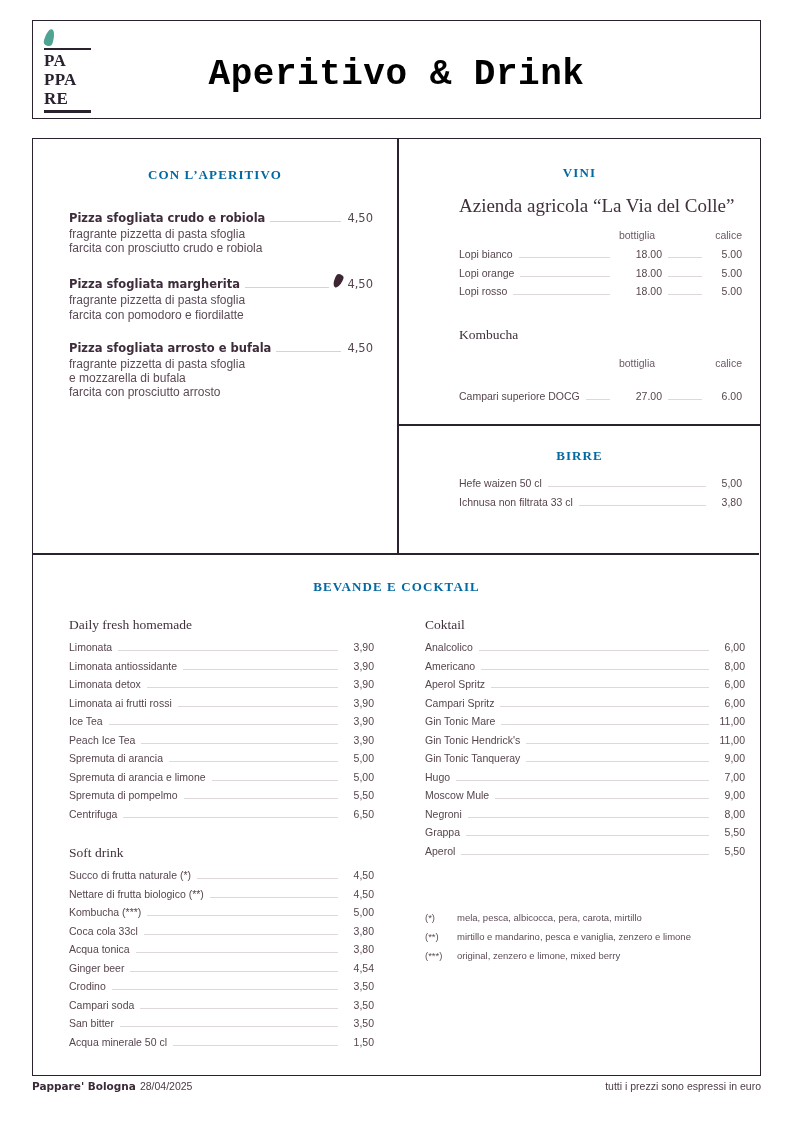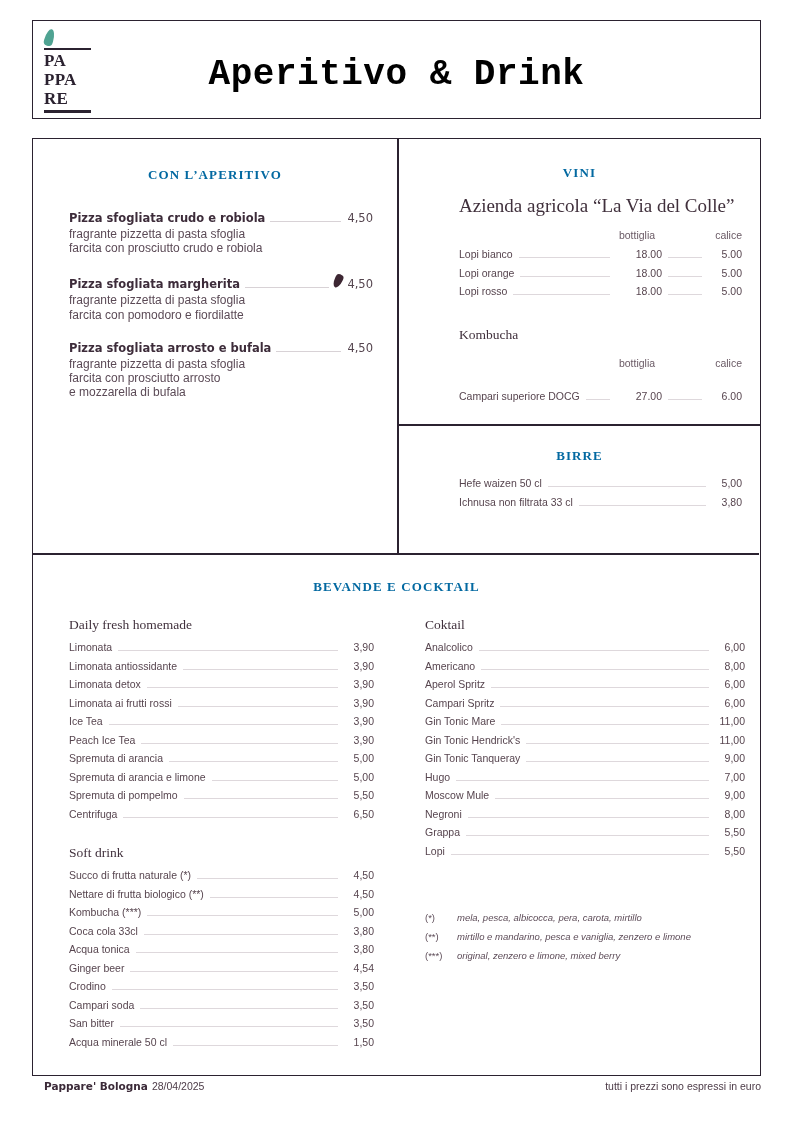--- a/index.html
+++ b/index.html
@@ -258,33 +258,32 @@
   }
   .group-gap { height: 22px; }
   .notes { margin-top: 48px; }
   .note {
     display: flex;
     font-size: 9.5px;
     color: #5d4c58;
     line-height: 19px;
   }
   .note .mark { width: 32px; flex: 0 0 auto; }
-  .note .txt { flex: 1 1 auto; font-style: italic; }
+  .note .txt { flex: 1 1 auto; }
 
   
   .footer {
     position: absolute;
     left: 32px; right: 32px;
     top: 1080px;
     display: flex;
     justify-content: space-between;
     align-items: center;
     font-size: 10.5px;
     color: #4c3b47;
-    margin-left: 12px;
   }
   .footer .brand {
     font-family: "DejaVu Sans", sans-serif;
     font-weight: 700;
     color: #3b2a38;
   }
   .footer .date { font-weight: 400; margin-left: 4px; }
 </style>
 </head>
 <body>
@@ -339,22 +338,22 @@
         </div>
 
         <div class="dish">
           <div class="dish-head">
             <span class="dish-name">Pizza sfogliata arrosto e bufala</span>
             <span class="leader"></span>
             <span class="dish-price">4,50</span>
           </div>
           <div class="dish-desc">
             <div>fragrante pizzetta di pasta sfoglia</div>
+            <div>e mozzarella di bufala</div>
             <div>farcita con prosciutto arrosto</div>
-            <div>e mozzarella di bufala</div>
           </div>
         </div>
       </div>
     </div>
 
     <div class="panel panel-vini">
       <div class="section-title" style="margin-top:26px;">VINI</div>
       <div class="vini-body">
         <div class="producer">Azienda agricola “La Via del Colle”</div>
 
@@ -589,21 +588,21 @@
               <span class="label">Negroni</span>
               <span class="leader"></span>
               <span class="price">8,00</span>
             </div>
           <div class="row">
               <span class="label">Grappa</span>
               <span class="leader"></span>
               <span class="price">5,50</span>
             </div>
           <div class="row">
-              <span class="label">Lopi</span>
+              <span class="label">Aperol</span>
               <span class="leader"></span>
               <span class="price">5,50</span>
             </div>
         </div>
 
         <div class="notes">
           <div class="note">
             <span class="mark">(*)</span>
             <span class="txt">mela, pesca, albicocca, pera, carota, mirtillo</span>
           </div>

